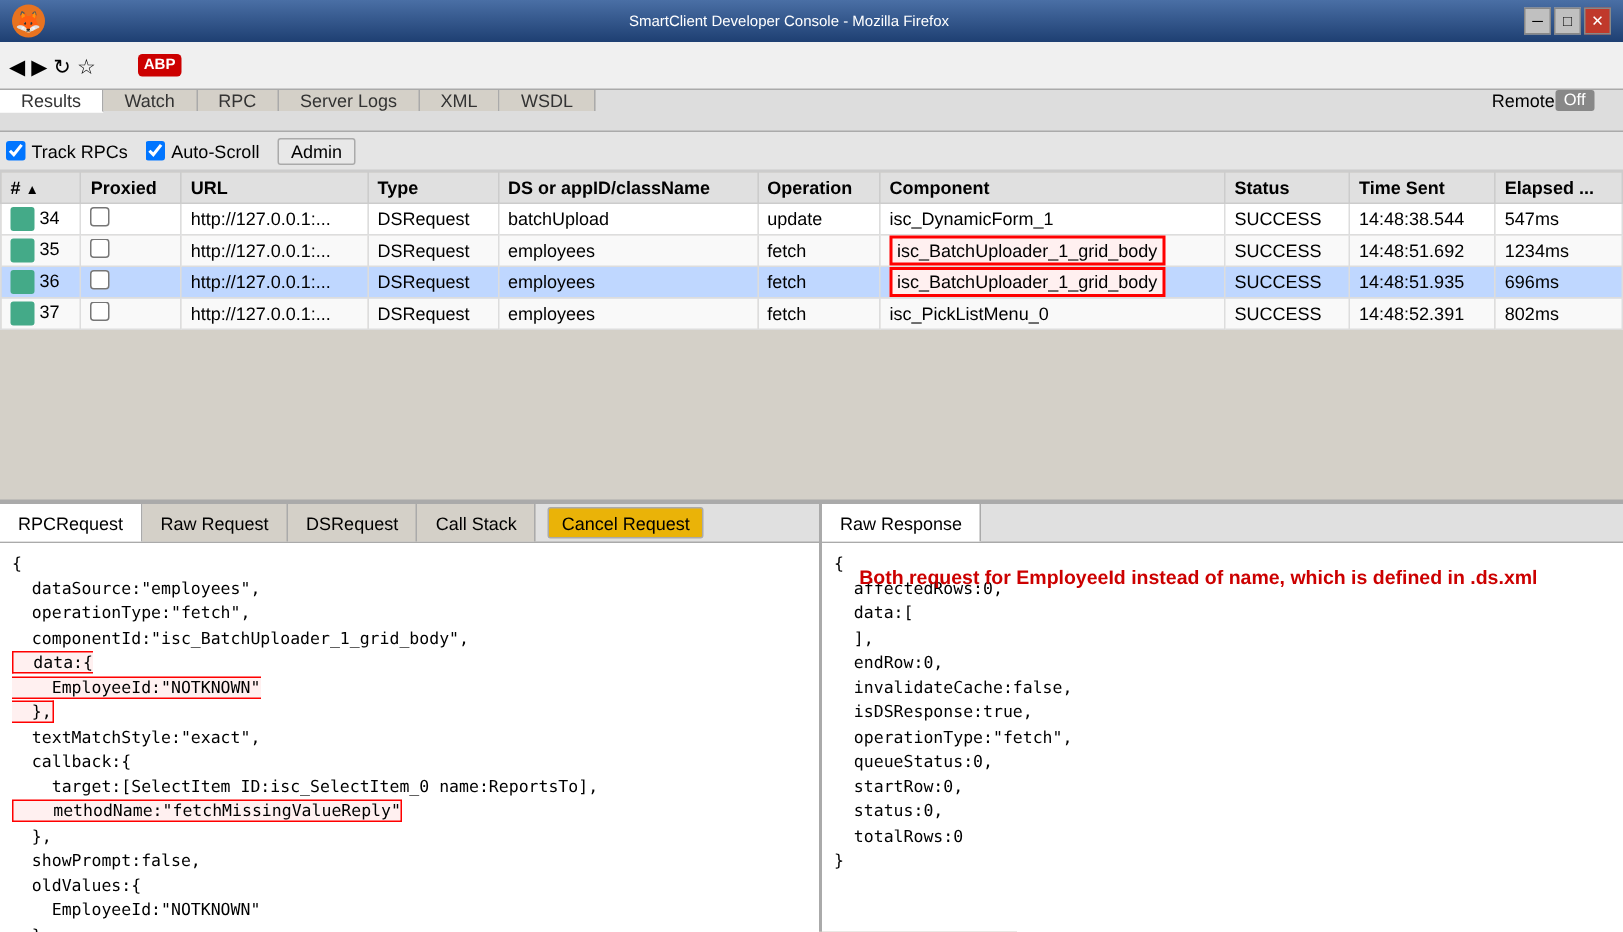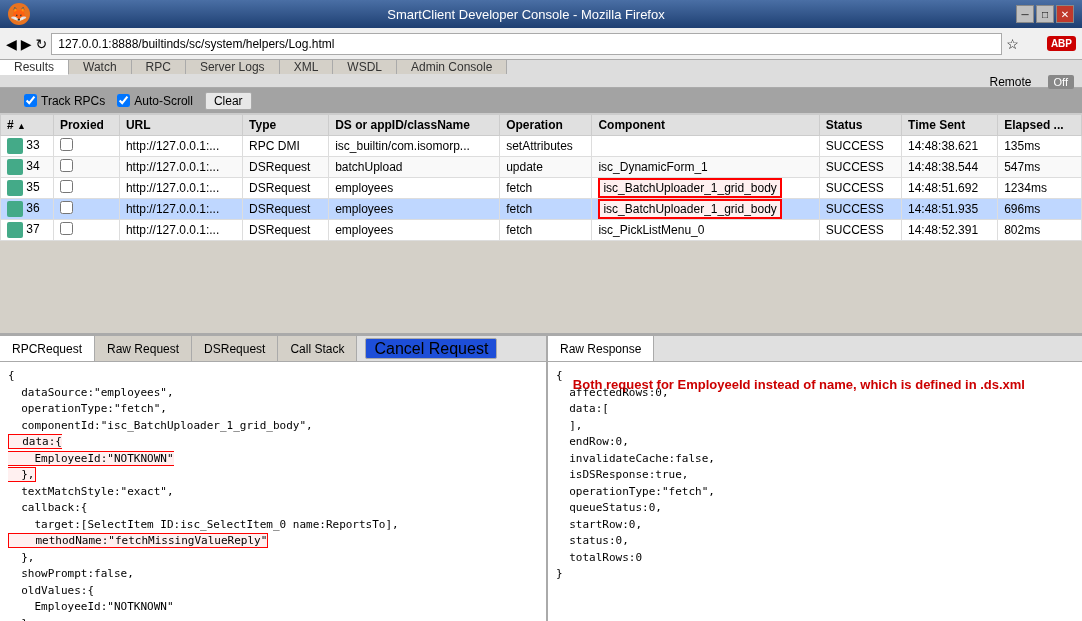--- a/index.html
+++ b/index.html
@@ -8,21 +8,21 @@
     
     .title-bar {
       background: linear-gradient(to bottom, #4a6fa5, #1e3f72);
       color: white;
       height: 28px;
       display: flex;
       align-items: center;
       justify-content: space-between;
       padding: 0 8px;
     }
-    .title-bar-title { flex: 1; text-align: center; font-size: 13px; }
+    .title-bar-title { flex: 1; text-align: center; font-size: 10px; }
     .title-bar-controls { display: flex; gap: 2px; }
     .title-btn {
       width: 18px; height: 18px; border: 1px solid #888;
       display: flex; align-items: center; justify-content: center;
       font-size: 10px; cursor: pointer; background: #c0c0c0; color: #000;
     }
     .title-btn.close { background: #c0392b; color: white; }
     .firefox-icon { width: 22px; height: 22px; background: #e87320; border-radius: 50%; margin-right: 6px; display: flex; align-items: center; justify-content: center; font-size: 14px; }
 
     
@@ -73,25 +73,25 @@
     }
     .tab.active {
       background: #fff;
       border-bottom: 1px solid #fff;
       font-weight: normal;
     }
     .tab.ref-docs { margin-left: auto; color: #666; }
 
     
     .toolbar {
-      background: #a3a3a3;
+      background: #e5e5e5;
       height: 26px;
       display: flex;
       align-items: center;
-      padding: 0 24px;
+      padding: 0 4px;
       gap: 12px;
       border-bottom: 1px solid #ccc;
     }
     .checkbox-label { display: flex; align-items: center; gap: 4px; font-size: 12px; }
     .btn-clear {
       border: 1px solid #aaa;
       background: #e8e8e8;
       padding: 1px 8px;
       font-size: 12px;
       cursor: pointer;
@@ -160,23 +160,23 @@
       align-items: center;
       border-right: 1px solid #aaa;
       cursor: pointer;
       font-size: 12px;
       background: #d4d0c8;
     }
     .panel-tab.active { background: #fff; }
     .cancel-btn {
       margin: 2px 8px;
       border: 1px solid #aaa;
-      background: #1d4ed8;
+      background: #eab308;
       padding: 1px 8px;
-      font-size: 16px;
+      font-size: 12px;
       cursor: pointer;
       border-radius: 2px;
     }
     .panel-content {
       flex: 1;
       overflow-y: auto;
       padding: 6px 8px;
       background: white;
       font-family: monospace;
       font-size: 11px;
@@ -191,24 +191,23 @@
 
     .main-area {
       height: 220px;
       overflow-y: auto;
       border-bottom: 1px solid #aaa;
     }
 
     .remote-section {
       display: flex;
       align-items: center;
-      gap: 16px;
+      gap: 0;
       margin-left: auto;
-      padding-right: 8px;
-      margin-top: 15px;
+      padding-right: 19px;
     }
     .off-badge {
       background: #888;
       color: white;
       font-size: 11px;
       padding: 1px 6px;
       border-radius: 2px;
     }
 
     .annotation-overlay {
@@ -236,21 +235,20 @@
     <div class="title-btn">─</div>
     <div class="title-btn">□</div>
     <div class="title-btn close">✕</div>
   </div>
 </div>
 
 <div class="address-bar">
   <span style="cursor:pointer; font-size:14px;">◀</span>
   <span style="cursor:pointer; font-size:14px;">▶</span>
   <span style="cursor:pointer; font-size:14px;">↻</span>
-  <input class="address-input" type="text" value="127.0.0.1:8888/builtinds/sc/system/helpers/Log.html" style="">
   <span style="cursor:pointer; font-size:14px;">☆</span>
   <span class="abp-badge">ABP</span>
 </div>
 
 <div class="tab-bar">
   <div class="tab active">
       <span>Results</span>
     </div>
   <div class="tab">
       <span>Watch</span>
@@ -259,71 +257,56 @@
       <span>RPC</span>
     </div>
   <div class="tab">
       <span>Server Logs</span>
     </div>
   <div class="tab">
       <span>XML</span>
     </div>
   <div class="tab">
       <span>WSDL</span>
-    </div>
-  <div class="tab">
-      <span>Admin Console</span>
     </div>
   <div class="remote-section">
     <span>Remote</span>
     <span class="off-badge">Off</span>
   </div>
 </div>
 
 <div class="toolbar">
   <label class="checkbox-label">
     <input type="checkbox" checked="" style="">
     <span>Track RPCs</span>
   </label>
   <label class="checkbox-label">
     <input type="checkbox" checked="" style="">
     <span>Auto-Scroll</span>
   </label>
-  <button class="btn-clear">Clear</button>
+  <button class="btn-clear">Admin</button>
 </div>
 
 <div class="main-area">
   <table class="data-table">
     <thead>
       <tr>
         <th># <span class="sort-indicator">▲</span></th>
         <th>Proxied</th>
         <th>URL</th>
         <th>Type</th>
         <th>DS or appID/className</th>
         <th>Operation</th>
         <th>Component</th>
         <th>Status</th>
         <th>Time Sent</th>
         <th>Elapsed ...</th>
       </tr>
     </thead>
     <tbody id="table-body">
-    <tr>
-    <td><span style="display:inline-block;width:16px;height:16px;background:#4a8;border-radius:2px;vertical-align:middle;"></span> 33</td>
-    <td><input type="checkbox" style=""></td>
-    <td>http://127.0.0.1:...</td>
-    <td>RPC DMI</td>
-    <td>isc_builtin/com.isomorp...</td>
-    <td>setAttributes</td>
-    <td></td>
-    <td>SUCCESS</td>
-    <td>14:48:38.621</td>
-    <td>135ms</td>
-  </tr>
         <tr>
     <td><span style="display:inline-block;width:16px;height:16px;background:#4a8;border-radius:2px;vertical-align:middle;"></span> 34</td>
     <td><input type="checkbox" style=""></td>
     <td>http://127.0.0.1:...</td>
     <td>DSRequest</td>
     <td>batchUpload</td>
     <td>update<upload></upload></td>
     <td>isc_DynamicForm_1</td>
     <td>SUCCESS</td>
     <td>14:48:38.544</td>

